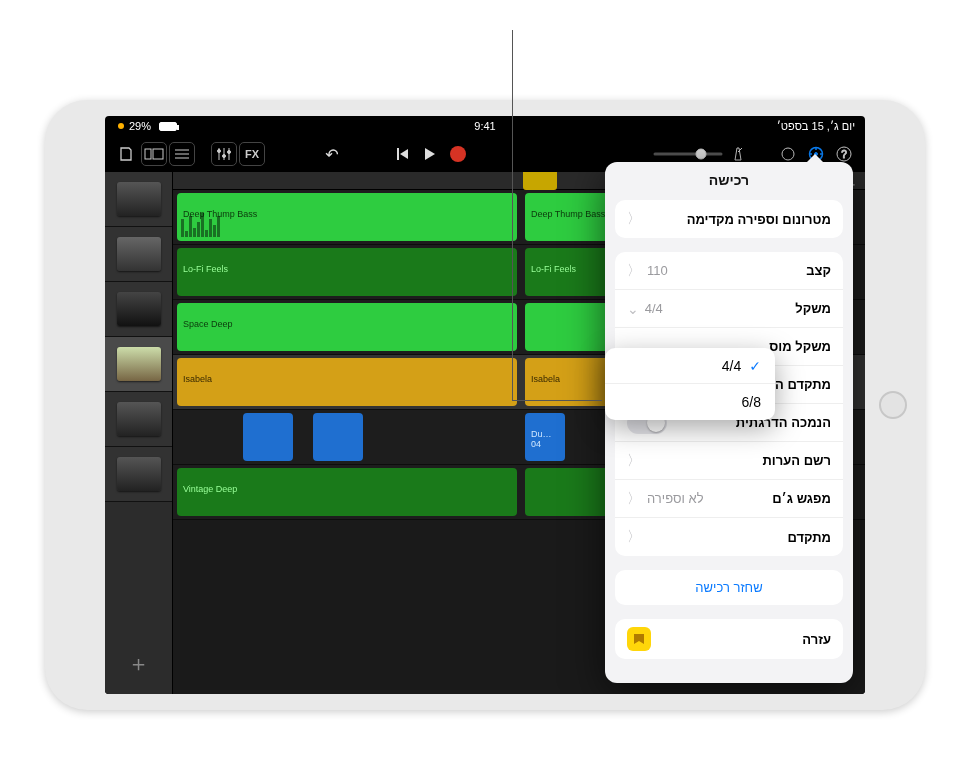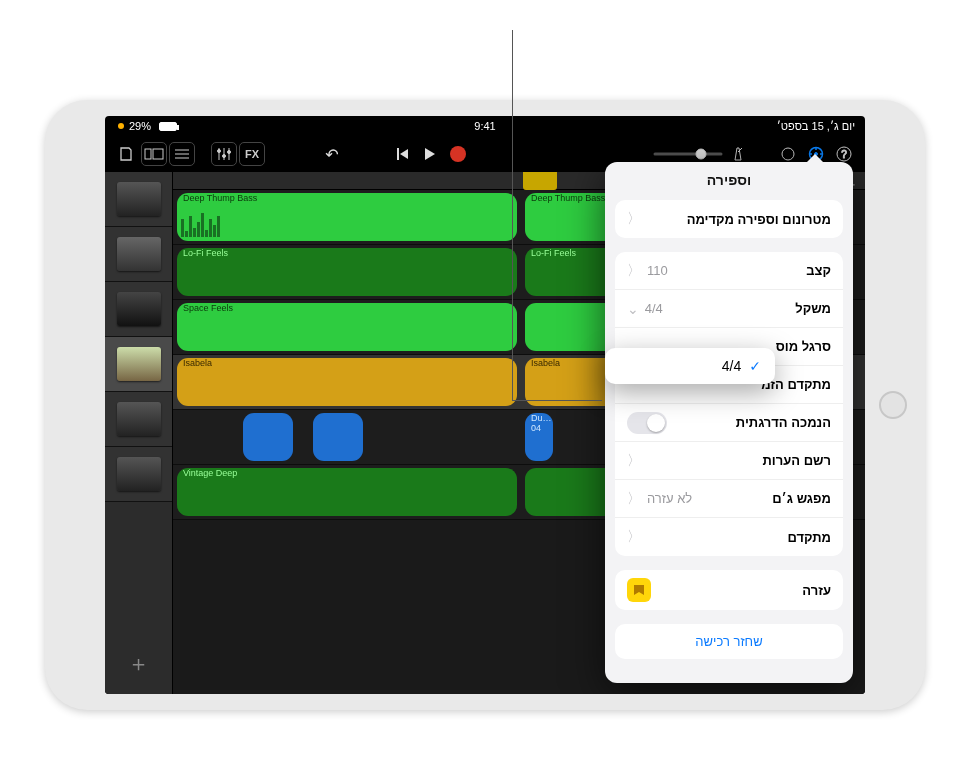--- a/index.html
+++ b/index.html
@@ -159,22 +159,22 @@
   .lane {
     height:55px;
     border-bottom:1px solid #0d0d0d;
     position:relative;
     background:#1d1d1d;
   }
   .lane.sel { background:#333; }
   .region {
     position:absolute;
     top:3px; bottom:3px;
-    border-radius:11px;
-    padding:0 6px;
+    border-radius:4px;
+    padding:16px 6px;
     font-size:9px;
     color:#0c3a0c;
     overflow:hidden;
   }
   .region.green { background:#2ecc40; }
   .region.green2 { background:#1a7a1a; }
   .region.yellow { background:#d4a017; color:#3a2a00;}
   .region.blue { background:#1f6fd0; color:#cfe7ff;}
   .region .midi {
     position:absolute; inset:14px 4px 4px 4px;
@@ -431,57 +431,57 @@
           <div class="region green2" style="left:4px;width:340px">
             <span style="color:#9f9">Lo-Fi Feels</span>
           </div>
           <div class="region green2" style="left:352px;width:120px">
             <span style="color:#9f9">Lo-Fi Feels</span>
           </div>
         </div>
 
         <div class="lane">
           <div class="region green" style="left:4px;width:340px">
-            <span>Space Feels</span>
+            <span>Space Deep</span>
           </div>
           <div class="region green" style="left:352px;width:120px"></div>
         </div>
 
         <div class="lane sel">
           <div class="region yellow" style="left:4px;width:340px">
             <span>Isabela</span>
           </div>
           <div class="region yellow" style="left:352px;width:120px">
             <span>Isabela</span>
           </div>
         </div>
 
         <div class="lane">
           <div class="region blue" style="left:70px;width:50px"></div>
           <div class="region blue" style="left:140px;width:50px"></div>
-          <div class="region blue" style="left:352px;width:28px">
+          <div class="region blue" style="left:352px;width:40px">
             <span>Du…04</span>
           </div>
         </div>
 
         <div class="lane">
           <div class="region green2" style="left:4px;width:340px">
             <span style="color:#9f9">Vintage Deep</span>
           </div>
           <div class="region green2" style="left:352px;width:120px"></div>
         </div>
 
         <div style="position:absolute;top:0;right:6px;color:#888;font-size:18px">＋</div>
       </div>
 
     </div>
 
     <div class="popover">
       <div class="arrow"></div>
-      <div class="pop-title">וספירה</div>
+      <div class="pop-title">רכישה</div>
 
       <div class="pop-section">
         <div class="pop-row">
           <span class="label">מטרונום וספירה מקדימה</span>
           <span class="chev">〈</span>
         </div>
       </div>
 
       <div class="pop-section" style="position:relative">
         <div class="pop-row">
@@ -492,67 +492,70 @@
           </span>
         </div>
         <div class="pop-row">
           <span class="label">משקל</span>
           <span class="value">
             <span>4/4</span>
             <span class="chev">⌄</span>
           </span>
         </div>
         <div class="pop-row">
-          <span class="label">סרגל מוס</span>
+          <span class="label">משקל מוס</span>
           <span class="value"></span>
         </div>
         <div class="pop-row">
           <span class="label">מתקדם הזמ</span>
           <span class="value"></span>
         </div>
         <div class="pop-row">
           <span class="label">הנמכה הדרגתית</span>
           <span class="toggle">
               <span class="knob"></span>
             </span>
         </div>
         <div class="pop-row">
           <span class="label">רשם הערות</span>
           <span class="chev">〈</span>
         </div>
         <div class="pop-row">
           <span class="label">מפגש ג׳ם</span>
           <span class="value">
-            <span>לא עזרה</span>
+            <span>לא וספירה</span>
             <span class="chev">〈</span>
           </span>
         </div>
         <div class="pop-row">
           <span class="label">מתקדם</span>
           <span class="chev">〈</span>
         </div>
+      </div>
+
+      <div class="pop-section">
+        <div class="pop-restore">שחזר רכישה</div>
       </div>
 
       <div class="pop-section">
         <div class="pop-row help-row">
           <span class="label">עזרה</span>
           <span class="help-badge">
             <svg width="14" height="14" viewBox="0 0 14 14" fill="none">
                 <path d="M2 2v10l5-3 5 3V2z" fill="#b07b00"></path>
               </svg>
           </span>
         </div>
       </div>
-
-      <div class="pop-section">
-        <div class="pop-restore">שחזר רכישה</div>
-      </div>
     </div>
 
     <div class="ts-menu" style="left:calc(100% - 260px); top:232px;">
       <div class="opt">
         <span>4/4</span>
         <span class="check">✓</span>
       </div>
+      <div class="opt">
+        <span>6/8</span>
+      </div>
     </div>
 
   </div>
 </div>
 
 </body></html>

